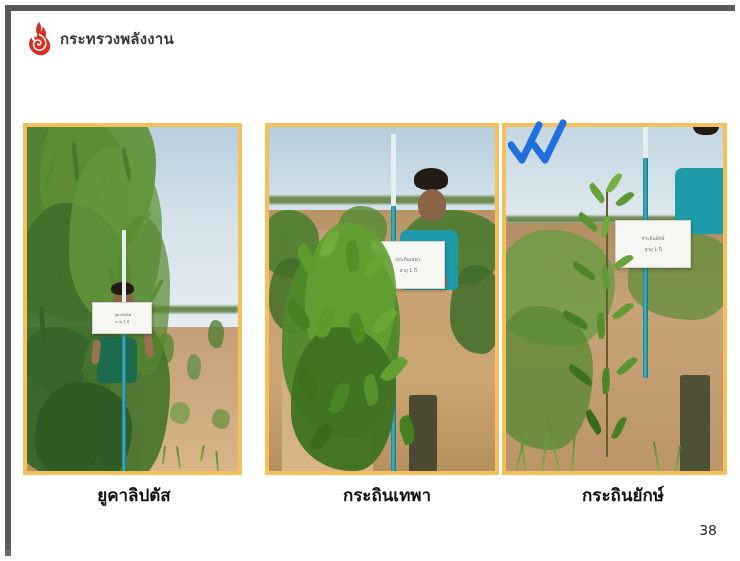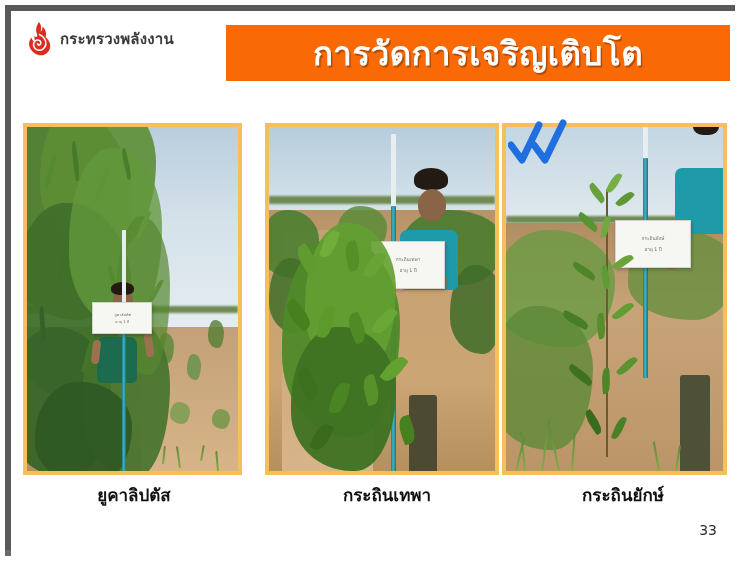--- a/index.html
+++ b/index.html
@@ -249,23 +249,20 @@
           <path d="M16.5 13.5 C20.5 15.5 23.5 19.5 22.8 23.5 C22.2 27 19 29.5 15.8 29.2
                    C12.6 28.9 10.2 26.2 10.5 23.2 C10.8 20.5 12.8 18.8 15 19 C16.8 19.2 18 20.6 17.8 22.2
                    C17.6 23.4 16.6 24.2 15.6 24 C14.9 23.9 14.5 23.3 14.6 22.7" fill="none" stroke="#ffffff" stroke-width="1.6" stroke-linecap="round"></path>
         </svg>
       </span>
       <span class="logo-text">
         <div class="logo-th">กระทรวงพลังงาน</div>
       </span>
     </div>
 
-    <div class="title-bar">
-      <span class="title-text">การวัดการเจริญเติบโต</span>
-    </div>
 
     <div class="photo-row">
 
       <div class="photo p1">
         <div class="scene">
           <div class="sky" style="height:62%"></div>
           <div class="treeline" style="top:52%;height:7px;"></div>
           <div class="ground" style="height:42%"></div>
           <div class="ground-path" style="right:0;width:46%;height:42%;"></div>
 
@@ -423,16 +420,16 @@
         <path d="M26 26 L37 41 L55 4" fill="none" stroke="#1f6fe0" stroke-width="7" stroke-linecap="round" stroke-linejoin="round"></path>
       </svg>
     </div>
 
     <div class="captions">
       <div class="caption c1">ยูคาลิปตัส</div>
       <div class="caption c2">กระถินเทพา</div>
       <div class="caption c3">กระถินยักษ์</div>
     </div>
 
-    <div class="page-number">33</div>
+    <div class="page-number">38</div>
 
   </div>
 </div>
 
 </body></html>

